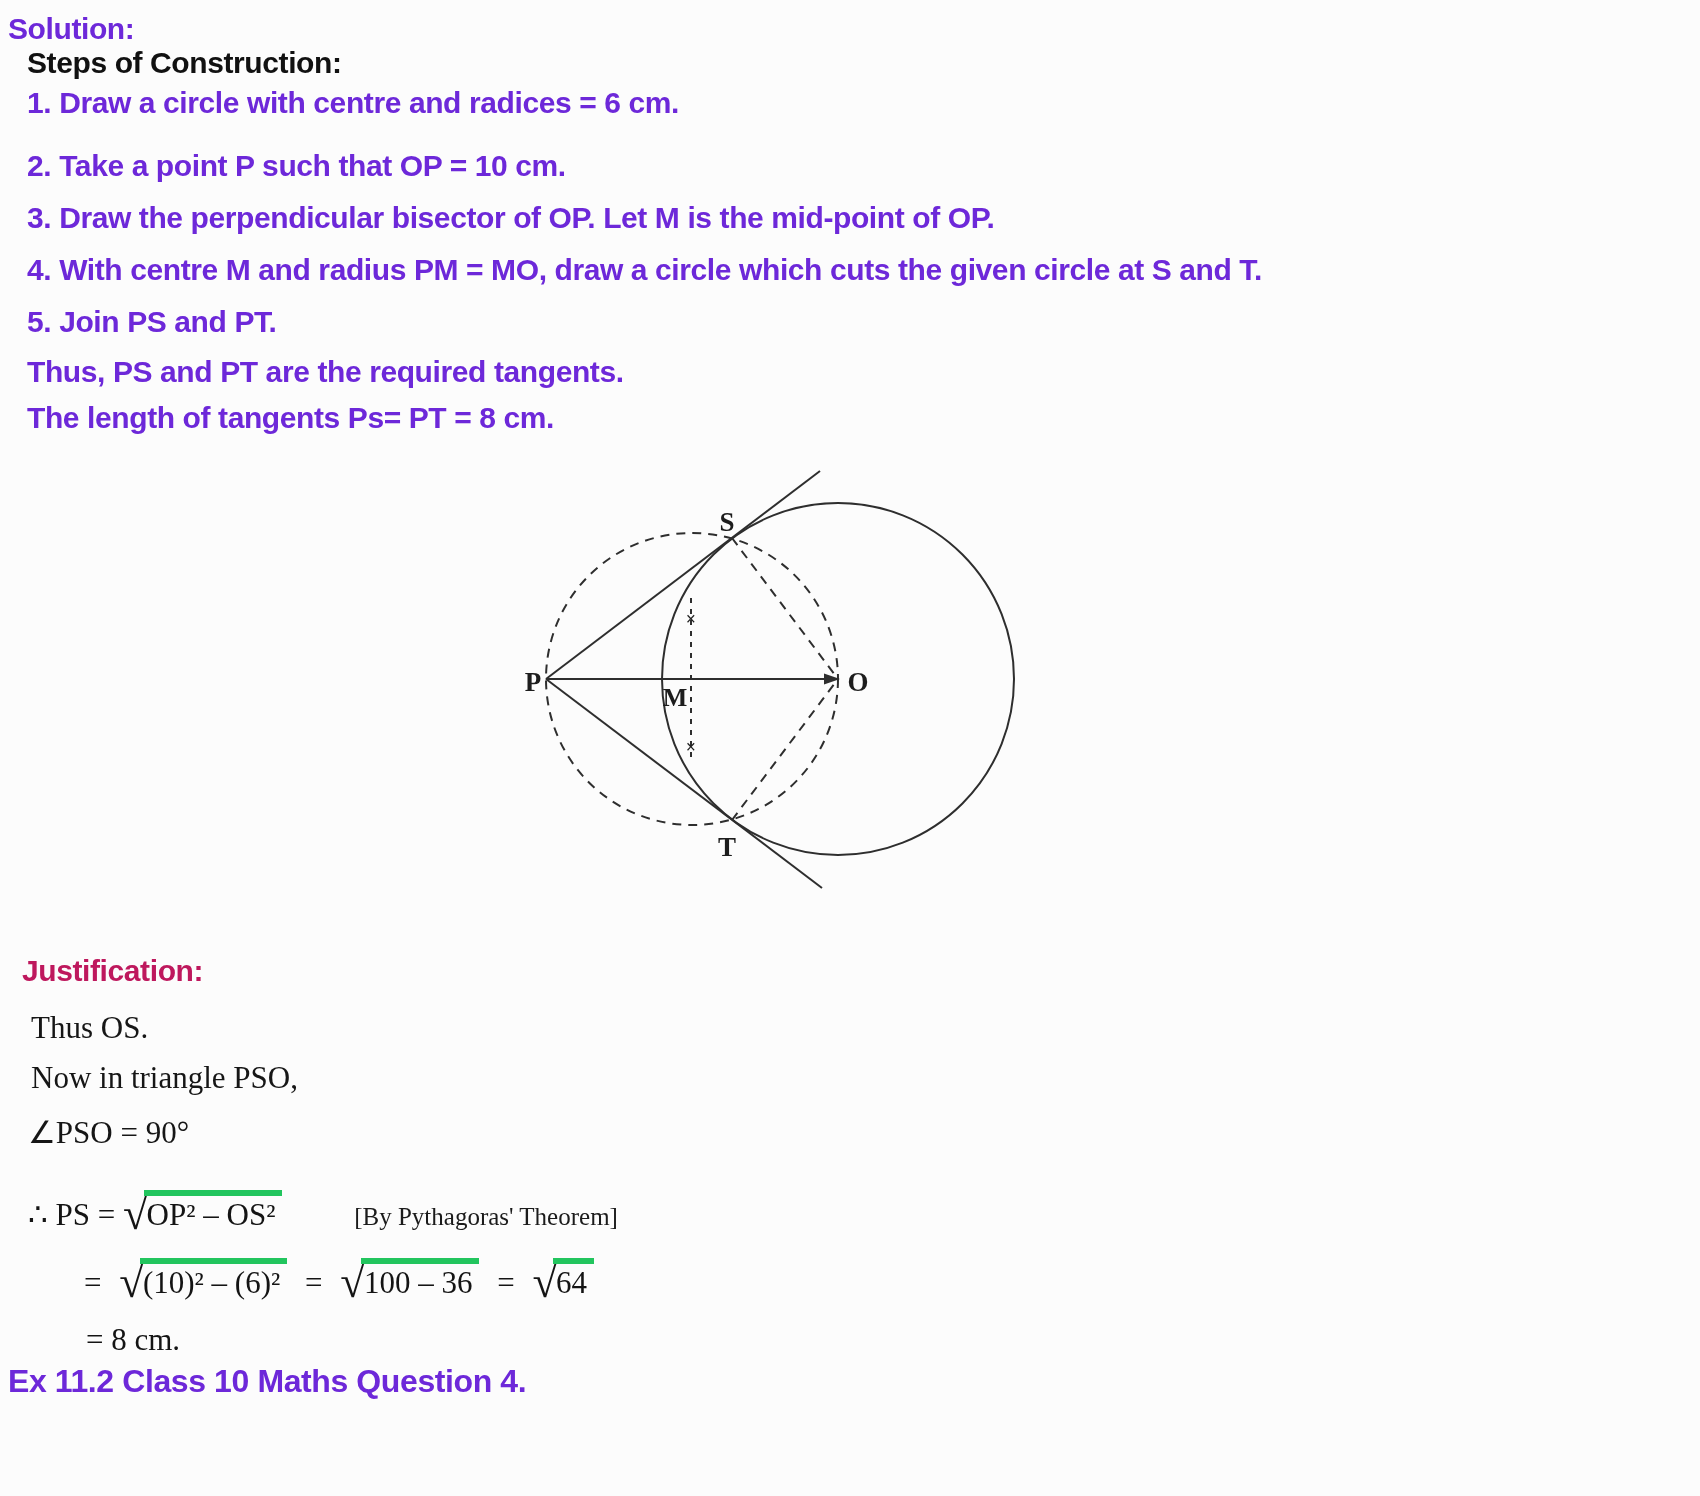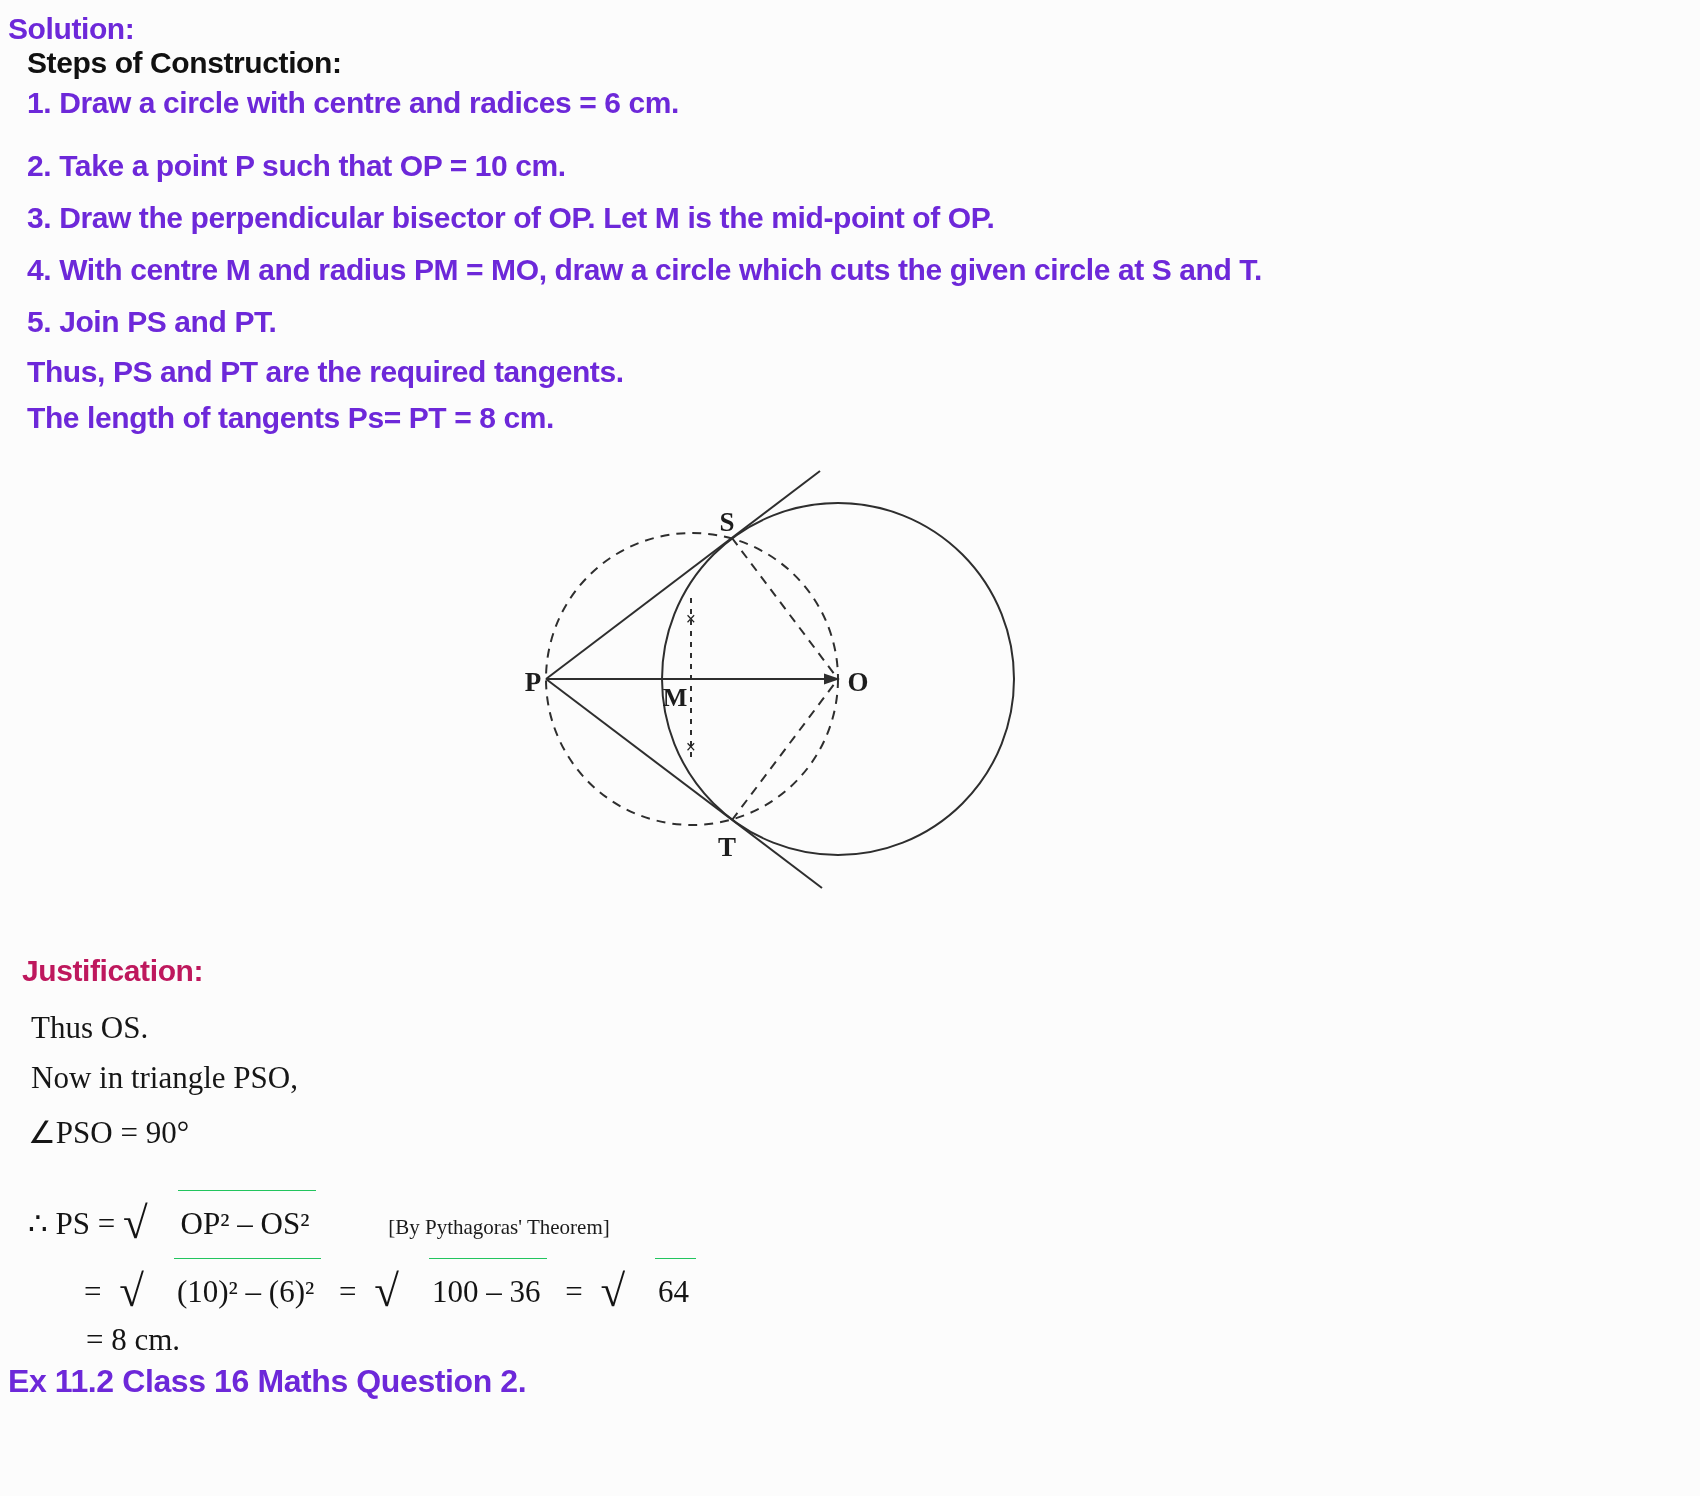--- a/index.html
+++ b/index.html
@@ -13,22 +13,22 @@
   }
   .abs{position:absolute;white-space:nowrap;}
   .sans{font-family:"Liberation Sans", sans-serif;letter-spacing:-0.4px;color:#6d28d9;font-weight:bold;}
   .serif{font-family:"Liberation Serif", serif;color:#161616;}
   .bold{font-weight:bold;}
   .step{font-size:30px;}
   .topline{font-size:30px;}
   .just-body{font-size:31px;}
   .formula{font-size:31px;color:#141414;}
   .sqrt{font-size:1.45em;line-height:0.9;margin-right:-4px;vertical-align:-4px;}
-  .rad{display:inline-block;border-top:1px solid #22c55e;padding:15px 7px 0 3px;line-height:1.15;margin-left:34px;}
-  .note{font-size:21px;margin-left:64px;color:#1b1b1b;margin-top:16px;}
+  .rad{display:inline-block;border-top:6px solid #22c55e;padding:1px 7px 0 3px;line-height:1.15;}
+  .note{font-size:25px;margin-left:64px;color:#1b1b1b;margin-top:16px;}
   .eq{margin:0 10px;}
   .footer-text{font-size:32px;line-height:39px;}
   svg text{font-family:"Liberation Serif", serif;font-weight:bold;fill:#1d1d1d;}
 </style>
 </head>
 <body>
 
 <main>
 
   <div class="abs sans topline" style="left:8px;top:12px">Solution:</div>
@@ -85,17 +85,17 @@
     <span class="eq" style="margin-left:0">=</span>
     <span class="sqrt">√</span><span class="rad">(10)² – (6)²</span>
     <span class="eq">=</span>
     <span class="sqrt">√</span><span class="rad">100 – 36</span>
     <span class="eq">=</span>
     <span class="sqrt">√</span><span class="rad">64</span>
   </div>
 
   <div class="abs serif formula" style="left:86px;top:1322px">= 8 cm.</div>
 
-  <div class="abs sans footer-text" style="left:8px;top:1362px">Ex 11.2 Class 16 Maths Question 2.</div>
+  <div class="abs sans footer-text" style="left:8px;top:1362px">Ex 11.2 Class 10 Maths Question 4.</div>
   <div class="abs sans footer-text" style="left:8px;top:1399px">
   </div>
 
 </main>
 
 </body></html>

